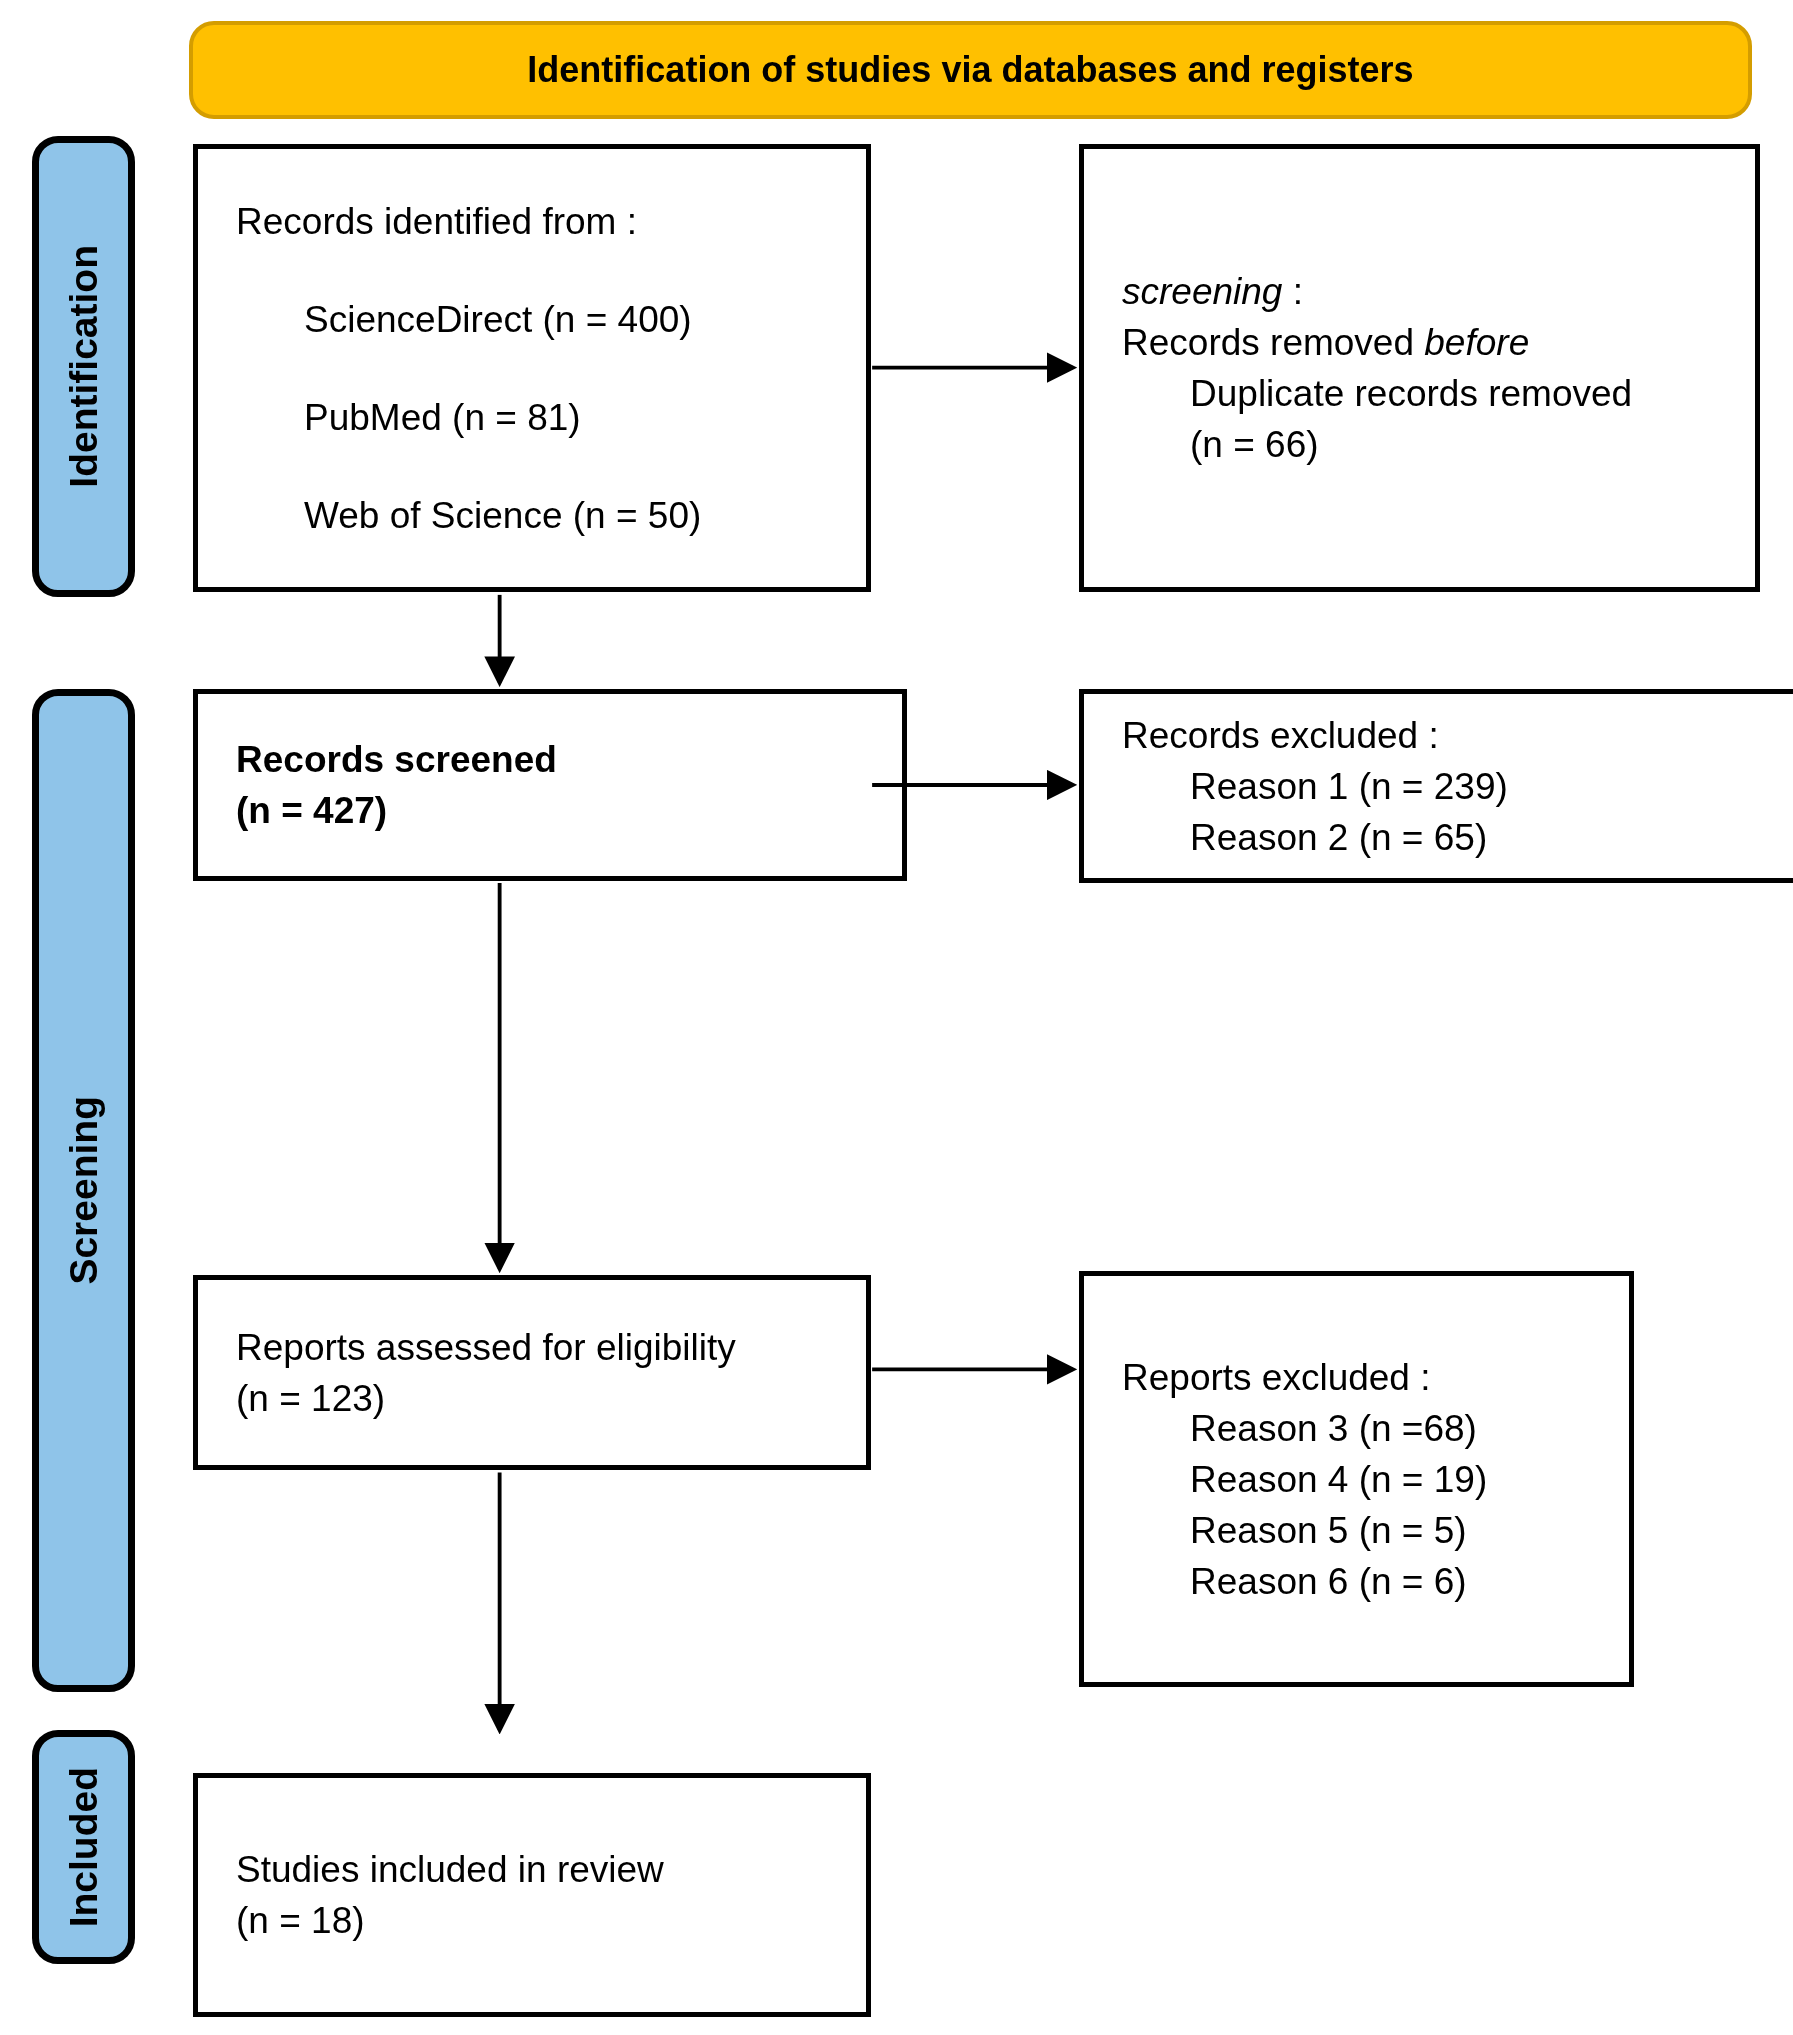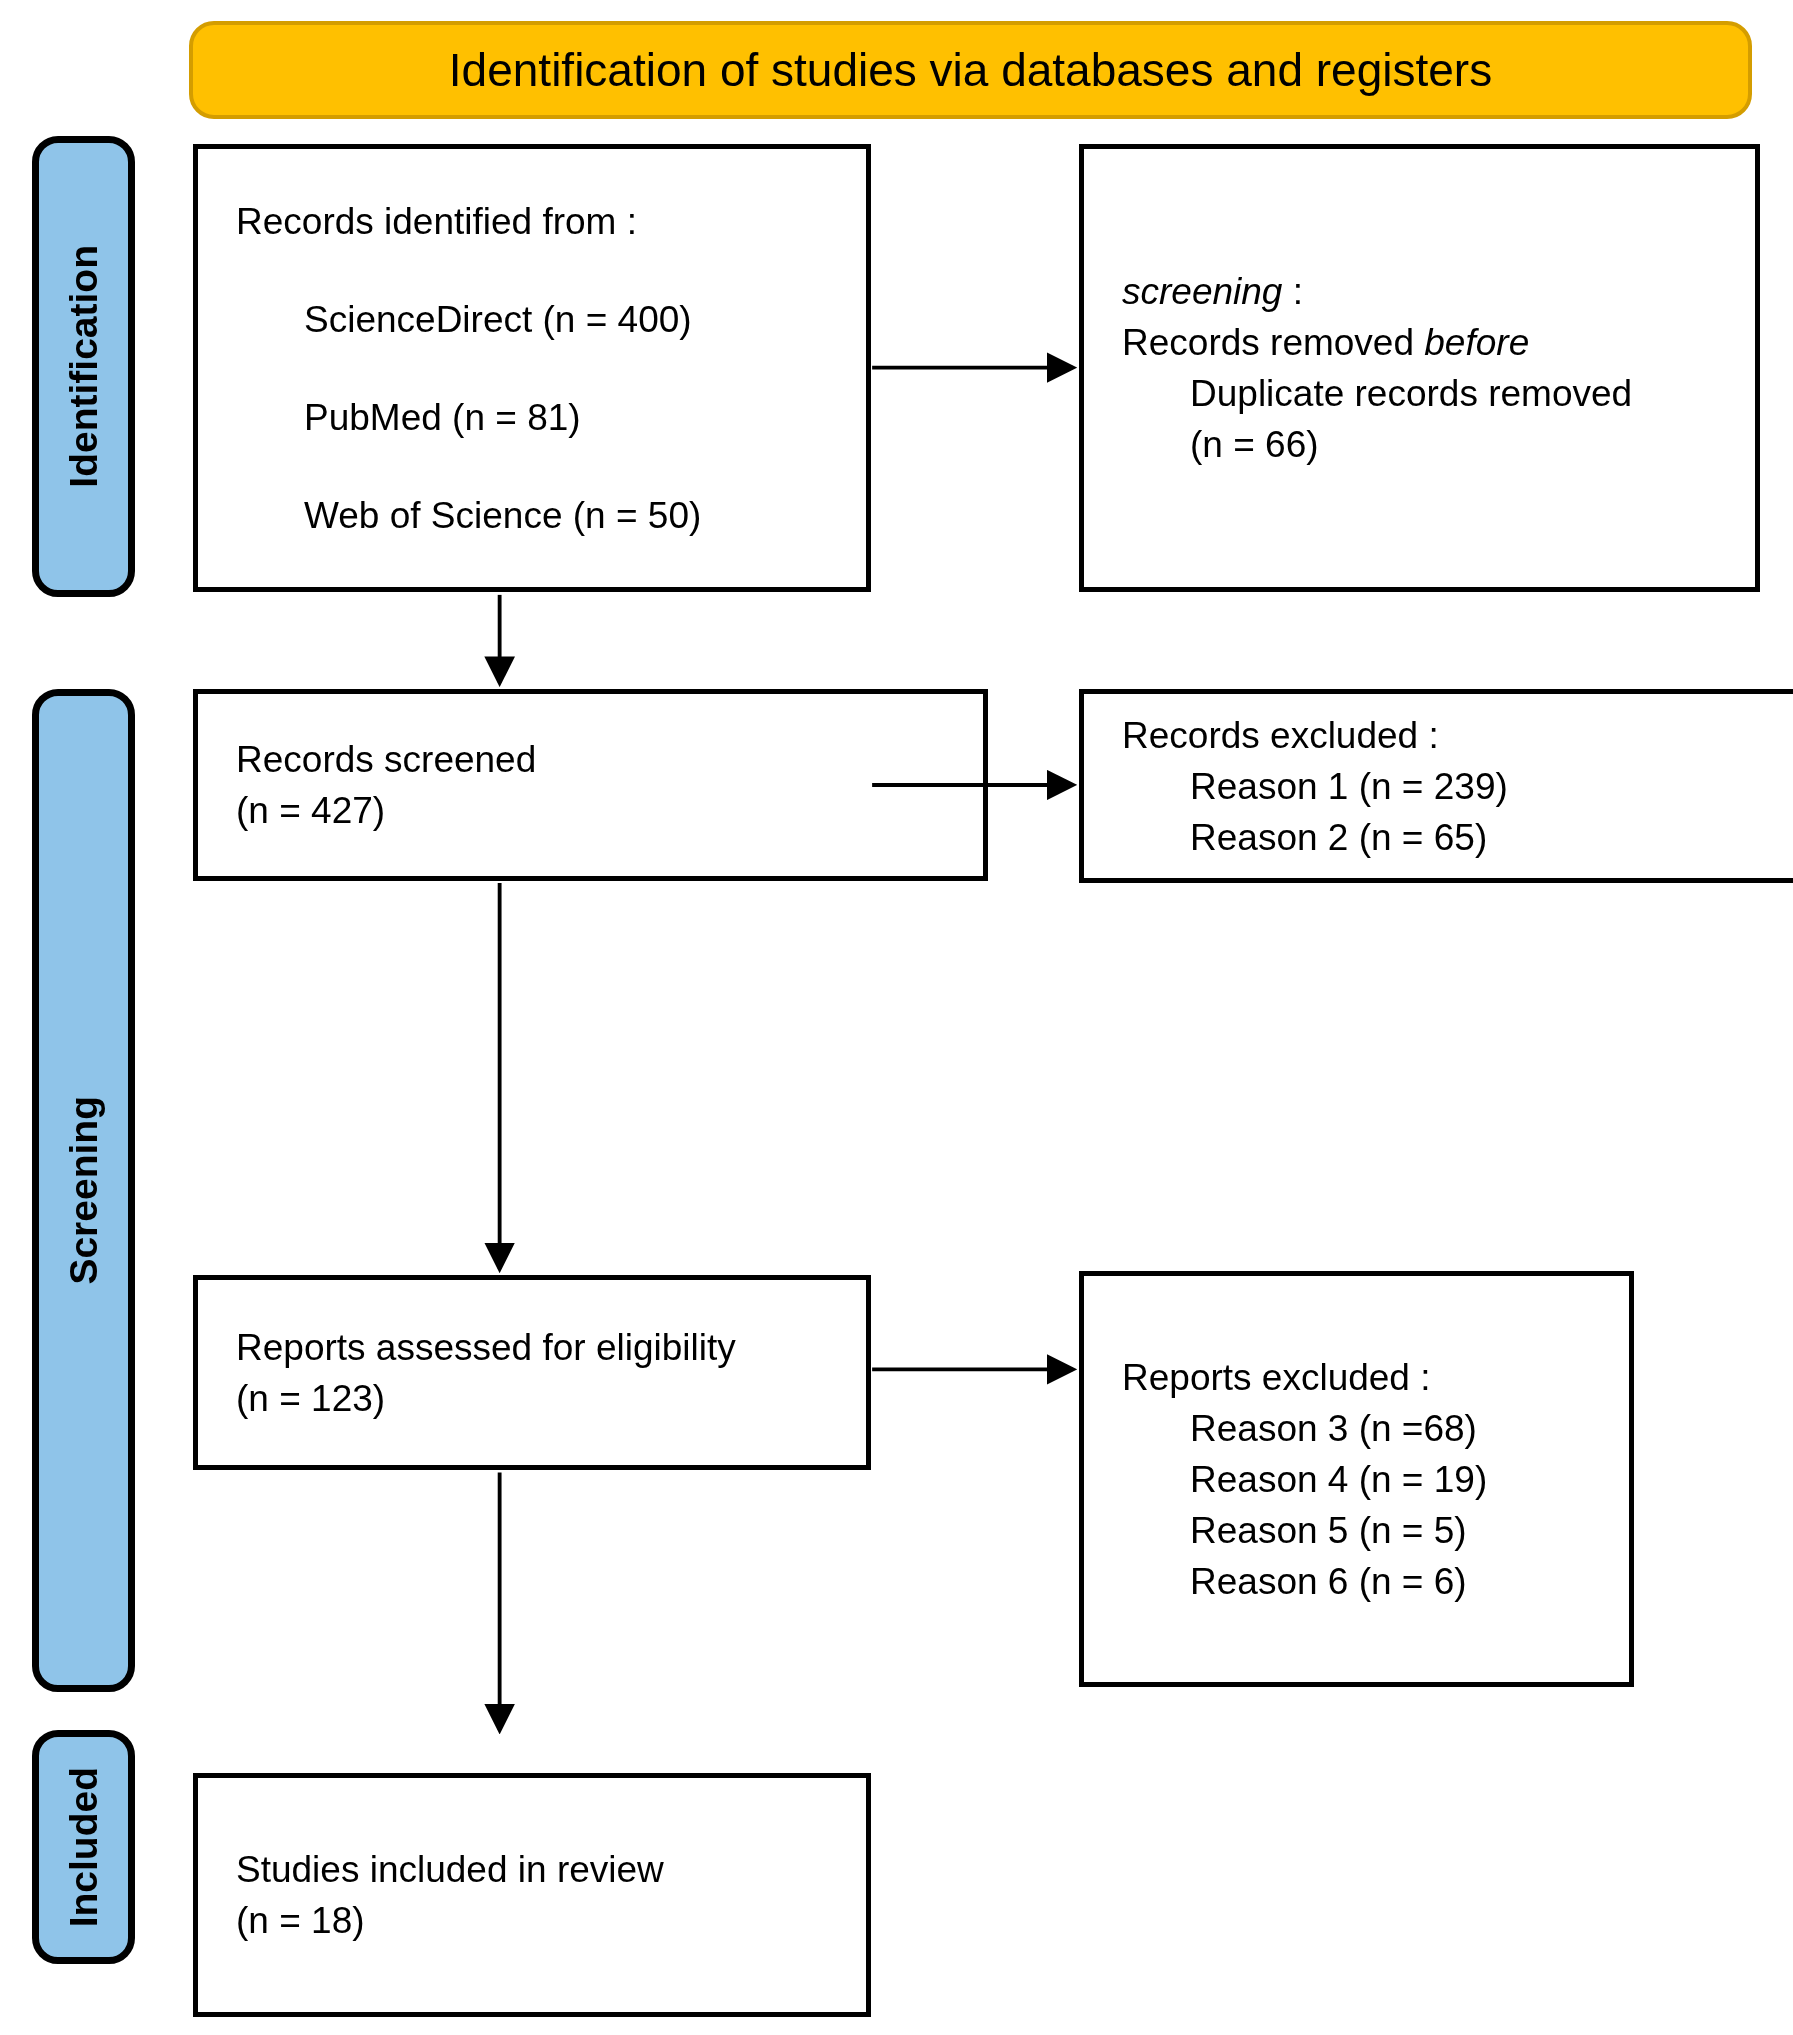--- a/index.html
+++ b/index.html
@@ -19,21 +19,21 @@
     overflow:hidden;
   }
   .banner{
     position:absolute;
     left:189px; top:21px; width:1563px; height:98px;
     box-sizing:border-box;
     background:var(--banner-bg);
     border:4.4px solid var(--banner-border);
     border-radius:25px;
     display:flex; align-items:center; justify-content:center;
-    font-weight:normal; font-size:46px;
+    font-weight:bold; font-size:36px;
   }
   .stage{
     position:absolute;
     left:32px; width:103px;
     box-sizing:border-box;
     background:var(--stage-bg);
     border:7.7px solid var(--line-color);
     border-radius:26px;
     display:flex; align-items:center; justify-content:center;
   }
@@ -93,21 +93,21 @@
     <div class="line indent">Web of Science (n = 50)</div>
   </div>
 
   <div class="box" style="left:1079px;top:144px;width:681px;height:448px;">
     <div class="line"><span class="italic">screening</span><span> :</span></div>
     <div class="line"><span>Records removed </span><span class="italic">before</span></div>
     <div class="line indent">Duplicate records removed</div>
     <div class="line indent">(n = 66)</div>
   </div>
 
-  <div class="box" style="left:193px;top:689px;width:795px;height:192px;">
+  <div class="box" style="left:193px;top:689px;width:714px;height:192px;font-weight:bold;">
     <div class="line">Records screened</div>
     <div class="line">(n = 427)</div>
   </div>
 
   <div class="box" style="left:1079px;top:689px;width:791px;height:194px;">
     <div class="line">Records excluded :</div>
     <div class="line indent">Reason 1 (n = 239)</div>
     <div class="line indent">Reason 2 (n = 65)</div>
   </div>
 

